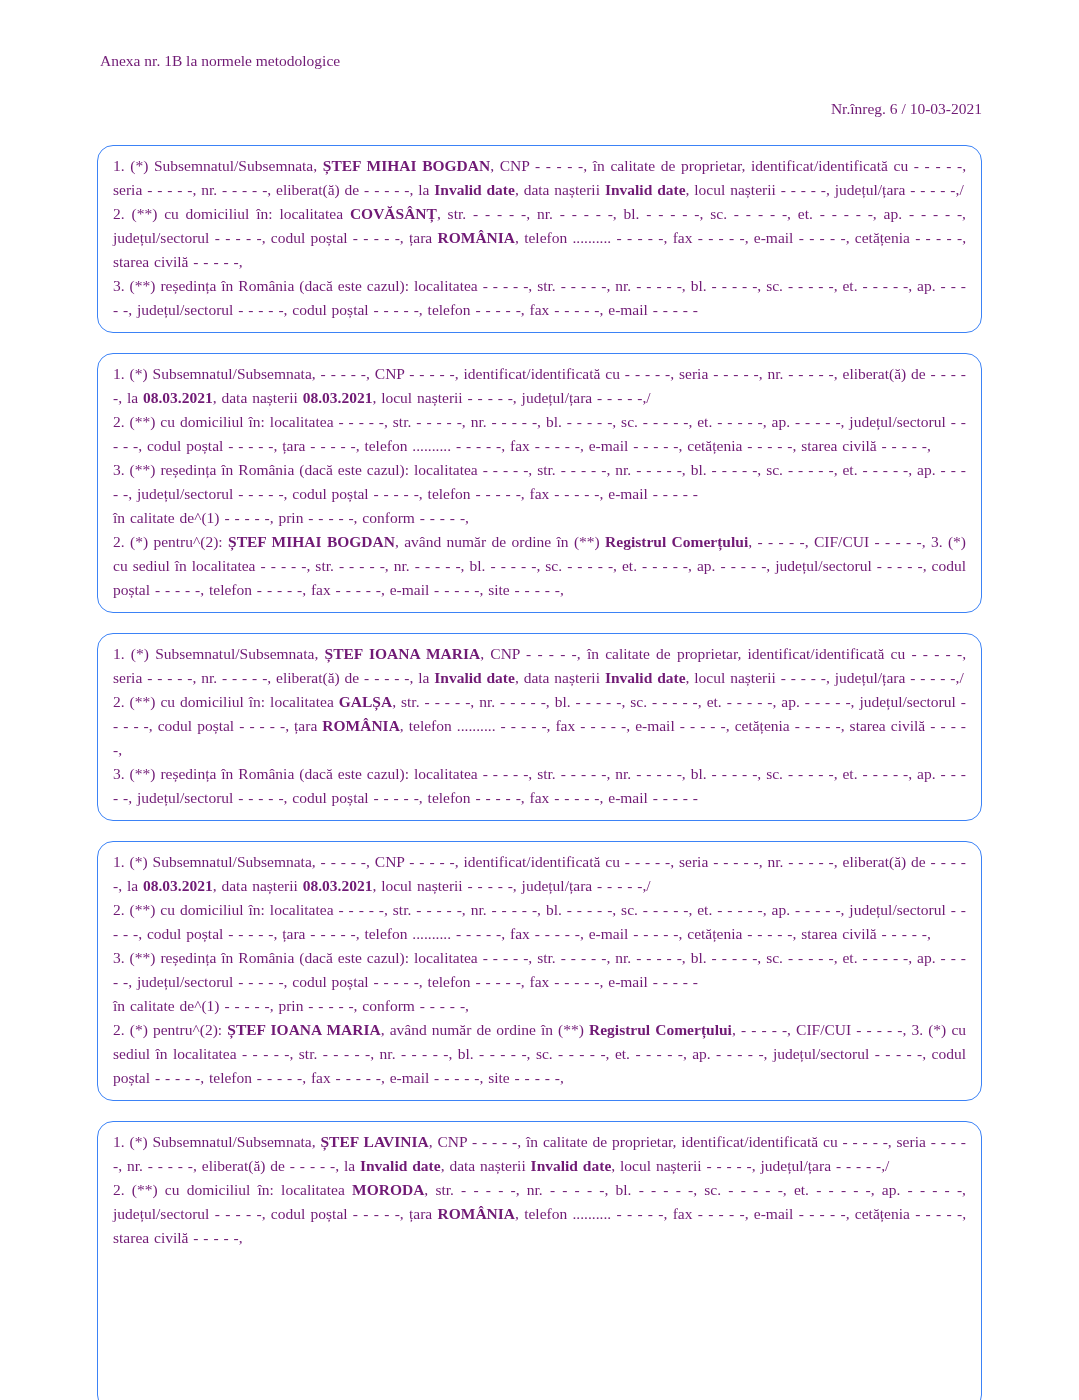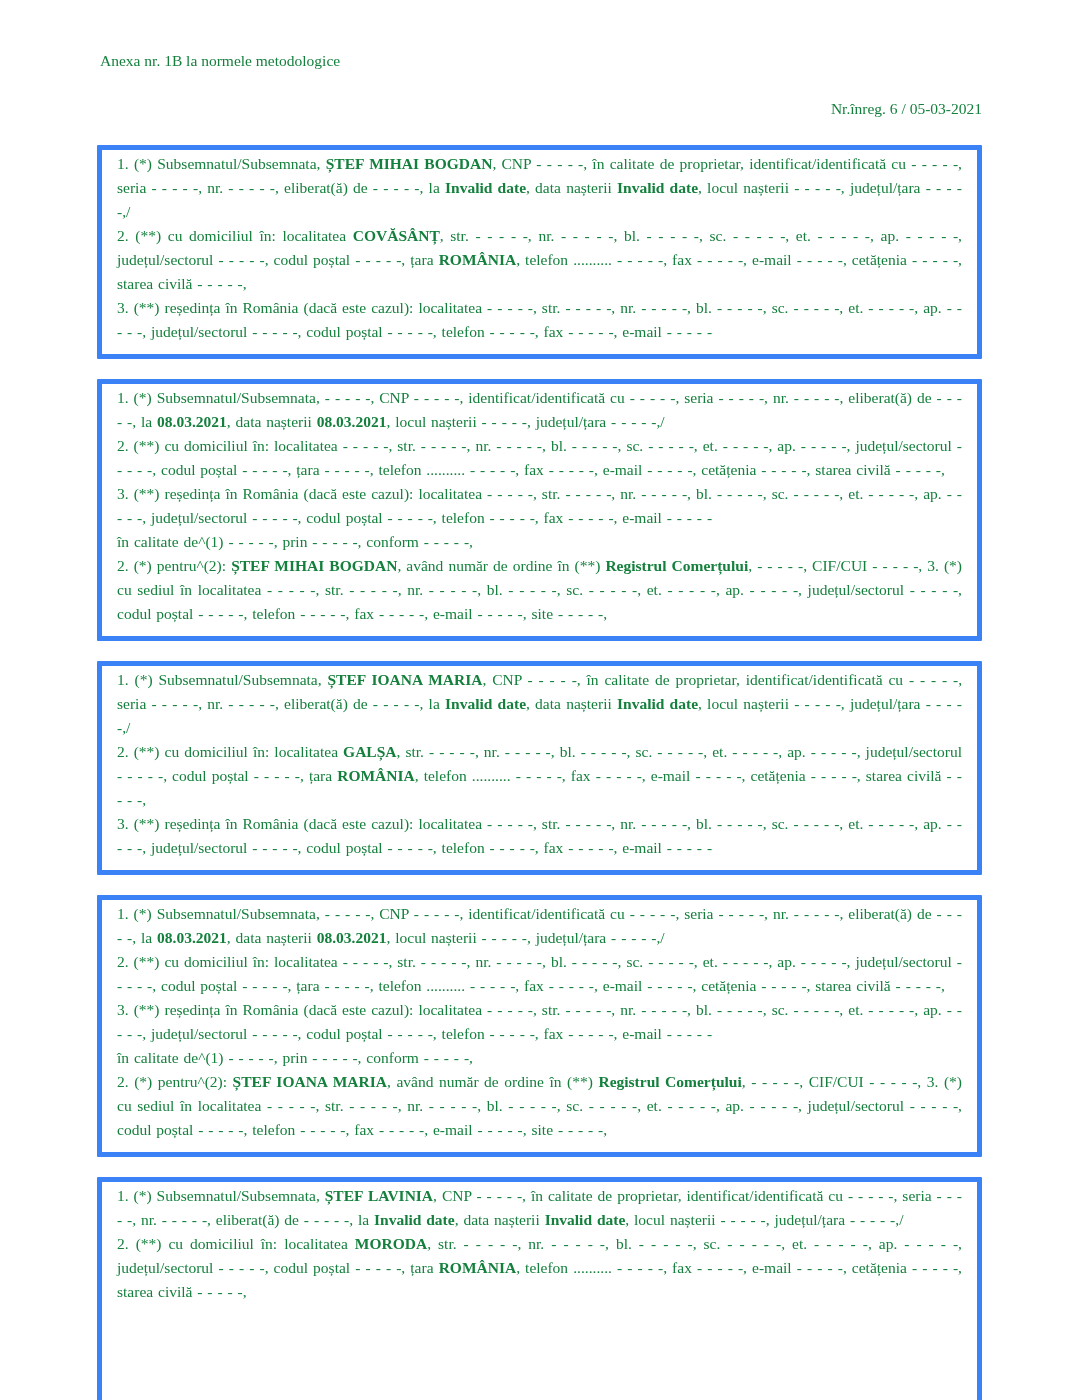--- a/index.html
+++ b/index.html
@@ -7,21 +7,21 @@
     padding: 0;
     background: #ffffff;
   }
   .page {
     position: relative;
     width: 1079px;
     height: 1400px;
     overflow: hidden;
     background: #ffffff;
     font-family: "Liberation Serif", "DejaVu Serif", serif;
-    color: #15803d;
+    color: #701a75;
     font-size: 15.5px;
   }
   .annex {
     margin: 52px 0 0 100px;
     line-height: 18px;
   }
   .reg {
     margin: 30px 97px 0 0;
     text-align: right;
     line-height: 18px;
@@ -34,23 +34,23 @@
     line-height: 18px;
     letter-spacing: 0.2px;
   }
   .boxes {
     margin: 27px 0 0 97px;
     width: 885px;
   }
   .box {
     box-sizing: border-box;
     width: 885px;
-    border: 5px solid #3b82f6;
-    border-radius: 1px;
-    padding: 2px 15px 10px 15px;
+    border: 1px solid #3b82f6;
+    border-radius: 16px;
+    padding: 8px 15px 10px 15px;
     background: #ffffff;
   }
   .box + .box {
     margin-top: 20px;
   }
   .box-last {
     min-height: 290px; 
   }
   .box p {
     margin: 0;
@@ -61,21 +61,21 @@
   .b {
     font-weight: bold;
   }
 </style>
 </head>
 <body>
 
 <div class="page">
   <div class="annex">Anexa nr. 1B la normele metodologice</div>
 
-  <div class="reg">Nr.înreg. 6 / 05-03-2021</div>
+  <div class="reg">Nr.înreg. 6 / 10-03-2021</div>
 
 
   <div class="boxes">
     <div class="box">
         <p><span>1. (*) Subsemnatul/Subsemnata, </span><span class="b">ȘTEF MIHAI BOGDAN</span><span>, CNP - - - - -, în calitate de proprietar, identificat/identificată cu - - - - -, seria - - - - -, nr. - - - - -, eliberat(ă) de - - - - -, la </span><span class="b">Invalid date</span><span>, data nașterii </span><span class="b">Invalid date</span><span>, locul nașterii - - - - -, județul/țara - - - - -,/</span></p>
         <p><span>2. (**) cu domiciliul în: localitatea </span><span class="b">COVĂSÂNȚ</span><span>, str. - - - - -, nr. - - - - -, bl. - - - - -, sc. - - - - -, et. - - - - -, ap. - - - - -, județul/sectorul - - - - -, codul poștal - - - - -, țara </span><span class="b">ROMÂNIA</span><span>, telefon .......... - - - - -, fax - - - - -, e-mail - - - - -, cetățenia - - - - -, starea civilă - - - - -,</span></p>
         <p><span>3. (**) reședința în România (dacă este cazul): localitatea - - - - -, str. - - - - -, nr. - - - - -, bl. - - - - -, sc. - - - - -, et. - - - - -, ap. - - - - -, județul/sectorul - - - - -, codul poștal - - - - -, telefon - - - - -, fax - - - - -, e-mail - - - - -</span></p>
       </div>
     <div class="box">
         <p><span>1. (*) Subsemnatul/Subsemnata, - - - - -, CNP - - - - -, identificat/identificată cu - - - - -, seria - - - - -, nr. - - - - -, eliberat(ă) de - - - - -, la </span><span class="b">08.03.2021</span><span>, data nașterii </span><span class="b">08.03.2021</span><span>, locul nașterii - - - - -, județul/țara - - - - -,/</span></p>

